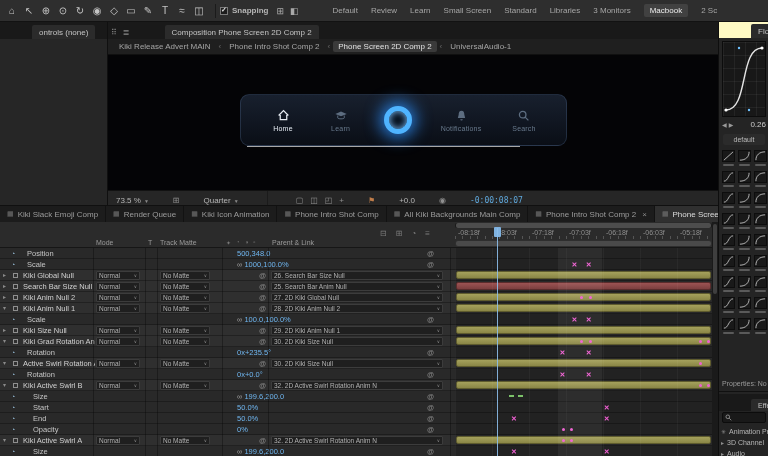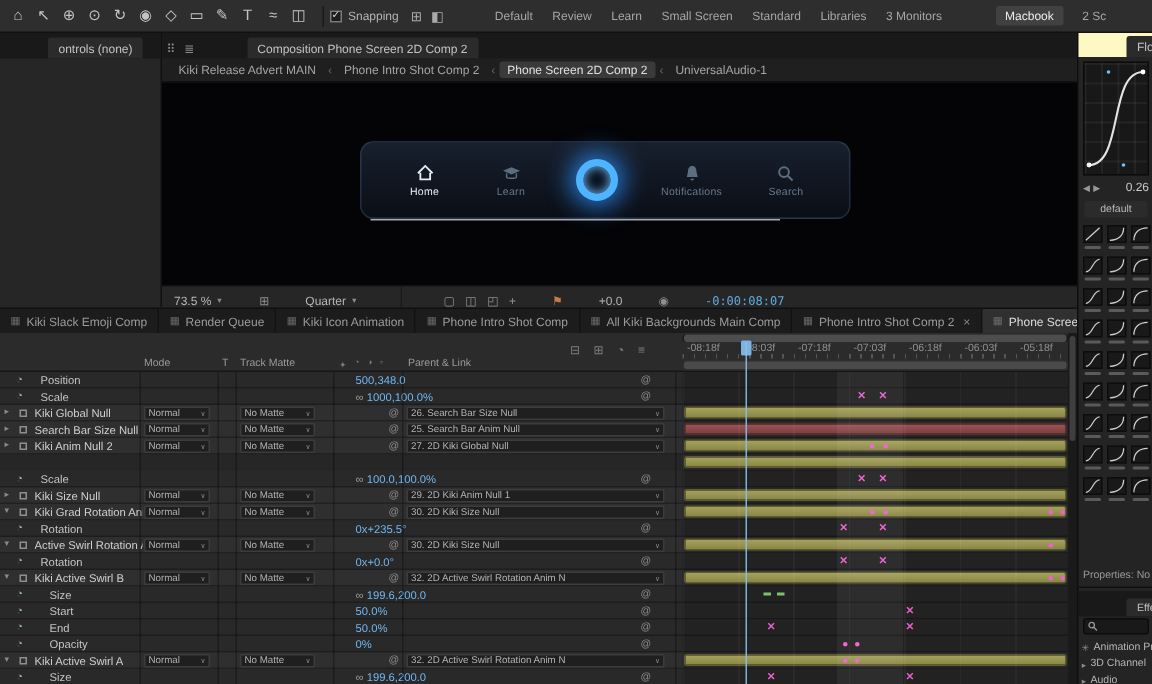--- a/index.html
+++ b/index.html
@@ -4,27 +4,27 @@
 <style>
   *{margin:0;padding:0;box-sizing:border-box;font-family:"Liberation Sans",sans-serif;}
   html,body{background:#151515;}
   .app{position:relative;width:768px;height:456px;overflow:hidden;background:#232323;font-size:8px;color:#bbb;-webkit-font-smoothing:antialiased;}
 
   
   .toolbar{position:absolute;left:0;top:0;width:768px;height:22px;background:#2e2e2e;border-bottom:1px solid #121212;display:flex;align-items:center;white-space:nowrap;}
   .tools{display:flex;gap:5px;padding:0 6px;color:#c4c4c4;font-size:10px;}
   .tool{width:12px;text-align:center;line-height:20px;}
   .vsep{width:1px;height:14px;background:#1b1b1b;margin:0 4px;flex:none;}
-  .snap{display:flex;align-items:center;gap:4px;color:#b5b5b5;font-size:8px;}
+  .snap{display:flex;align-items:center;gap:4px;color:#b5b5b5;font-size:8px;font-weight:bold;}
   .checkbox{width:8px;height:8px;border:1px solid #7a7a7a;background:#1d1d1d;position:relative;}
   .checkbox.on:after{content:"✓";position:absolute;left:0px;top:-2px;color:#ddd;font-size:7px;}
   .postsnap{display:flex;gap:6px;margin-left:8px;color:#a9a9a9;font-size:9px;}
   .workspaces{display:flex;gap:13px;margin-left:34px;color:#a6a6a6;font-size:8px;align-items:center;overflow:hidden;}
   .ws{line-height:22px;}
-  .ws.active{color:#ececec;background:#414141;border-radius:2px;padding:2px 6px;line-height:normal;margin-left:23px;}
+  .ws.active{color:#ececec;background:#414141;border-radius:2px;padding:2px 6px;line-height:normal;}
 
   
   .ptabbar{height:17px;background:#191919;display:flex;align-items:flex-end;overflow:hidden;}
   .ptab{background:#2b2b2b;color:#c3c3c3;padding:3px 7px 2px;font-size:8px;white-space:nowrap;border-radius:2px 2px 0 0;margin-left:32px;}
   .picon{color:#8a8a8a;font-size:8px;padding:0 3px 2px;}
 
   
   .left-sliver{position:absolute;left:0;top:22px;width:108px;height:183px;background:#262626;border-right:1px solid #101010;}
 
   
@@ -637,20 +637,38 @@
               <span class="car">∨</span>
             </span>
           </div>
           <div class="row-right">
             <div class="bar olive"></div>
             <span class="key d" style="left: 49%;"></span>
             <span class="key d" style="left: 52.7%;"></span>
           </div>
         </div>
         <div class="tl-row layer">
+          <div class="row-left">
+            <span class="twirl">▾</span>
+            <span class="layer-ico"></span>
+            <span class="lname">Kiki Anim Null 1</span>
+            <span class="dd mode">
+              <span>Normal</span>
+              <span class="car">∨</span>
+            </span>
+            <span class="dd matte">
+              <span>No Matte</span>
+              <span class="car">∨</span>
+            </span>
+            <span class="pw">@</span>
+            <span class="dd parent">
+              <span>28. 2D Kiki Anim Null 2</span>
+              <span class="car">∨</span>
+            </span>
+          </div>
           <div class="row-right">
             <div class="bar olive"></div>
           </div>
         </div>
         <div class="tl-row prop">
           <div class="row-left">
             <span class="stopwatch">◔</span>
             <span class="pname ind1">Scale</span>
             <span class="pvalue"><span class="linkico">∞ </span><span>100.0,100.0%</span></span>
             <span class="prop-pw">@</span>

